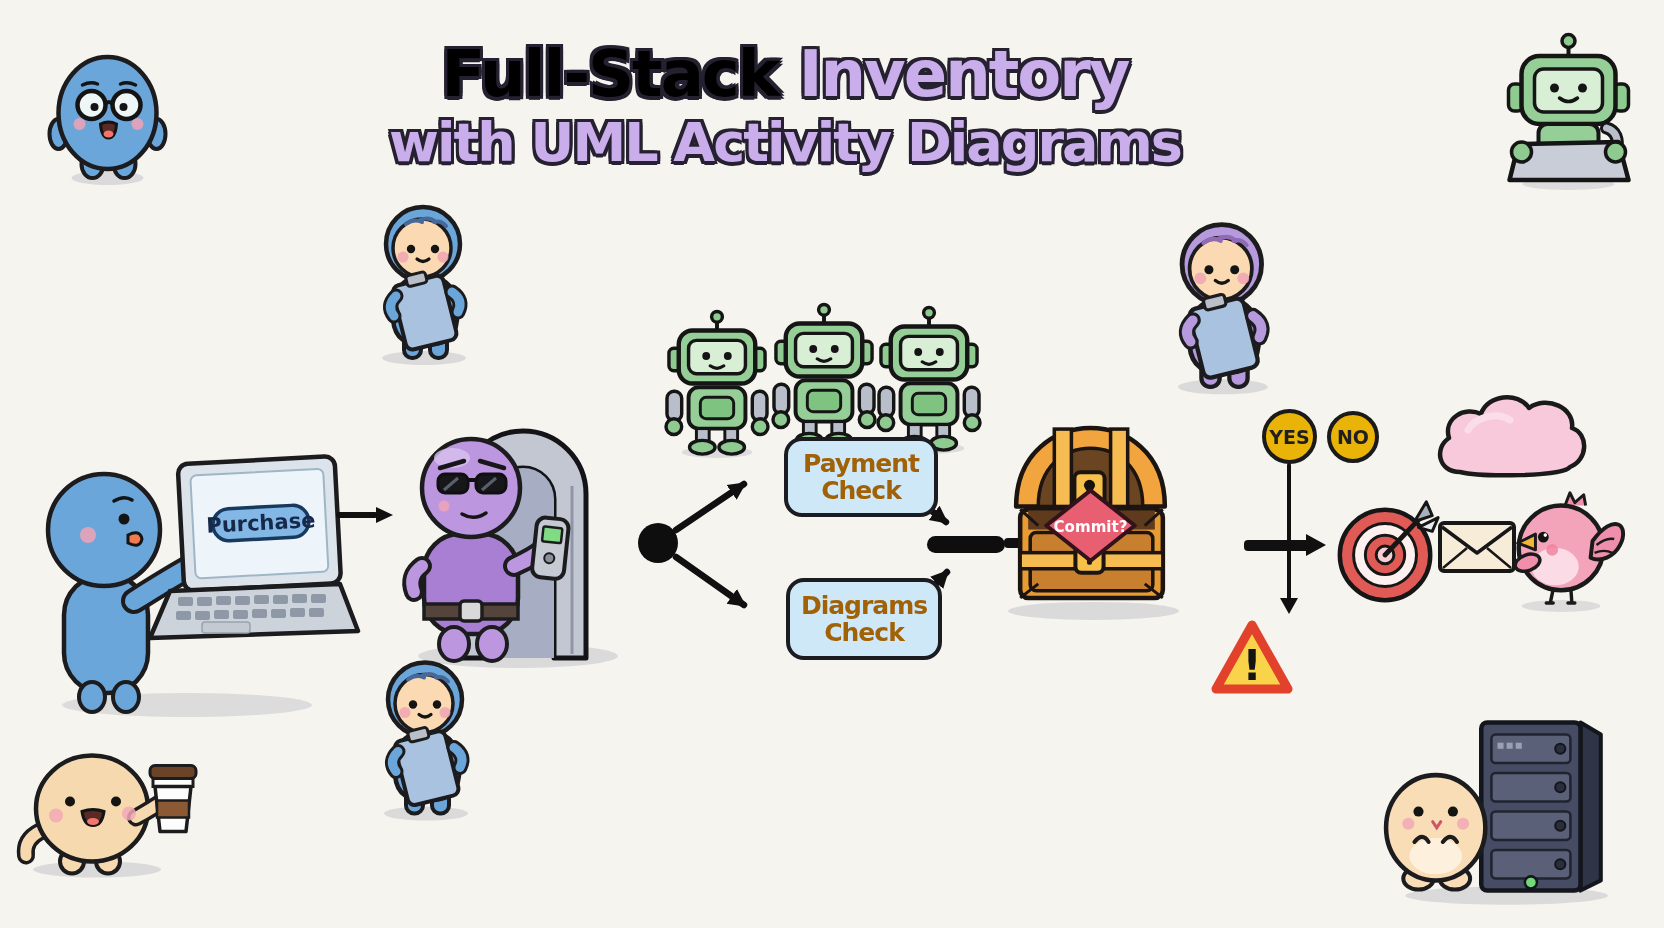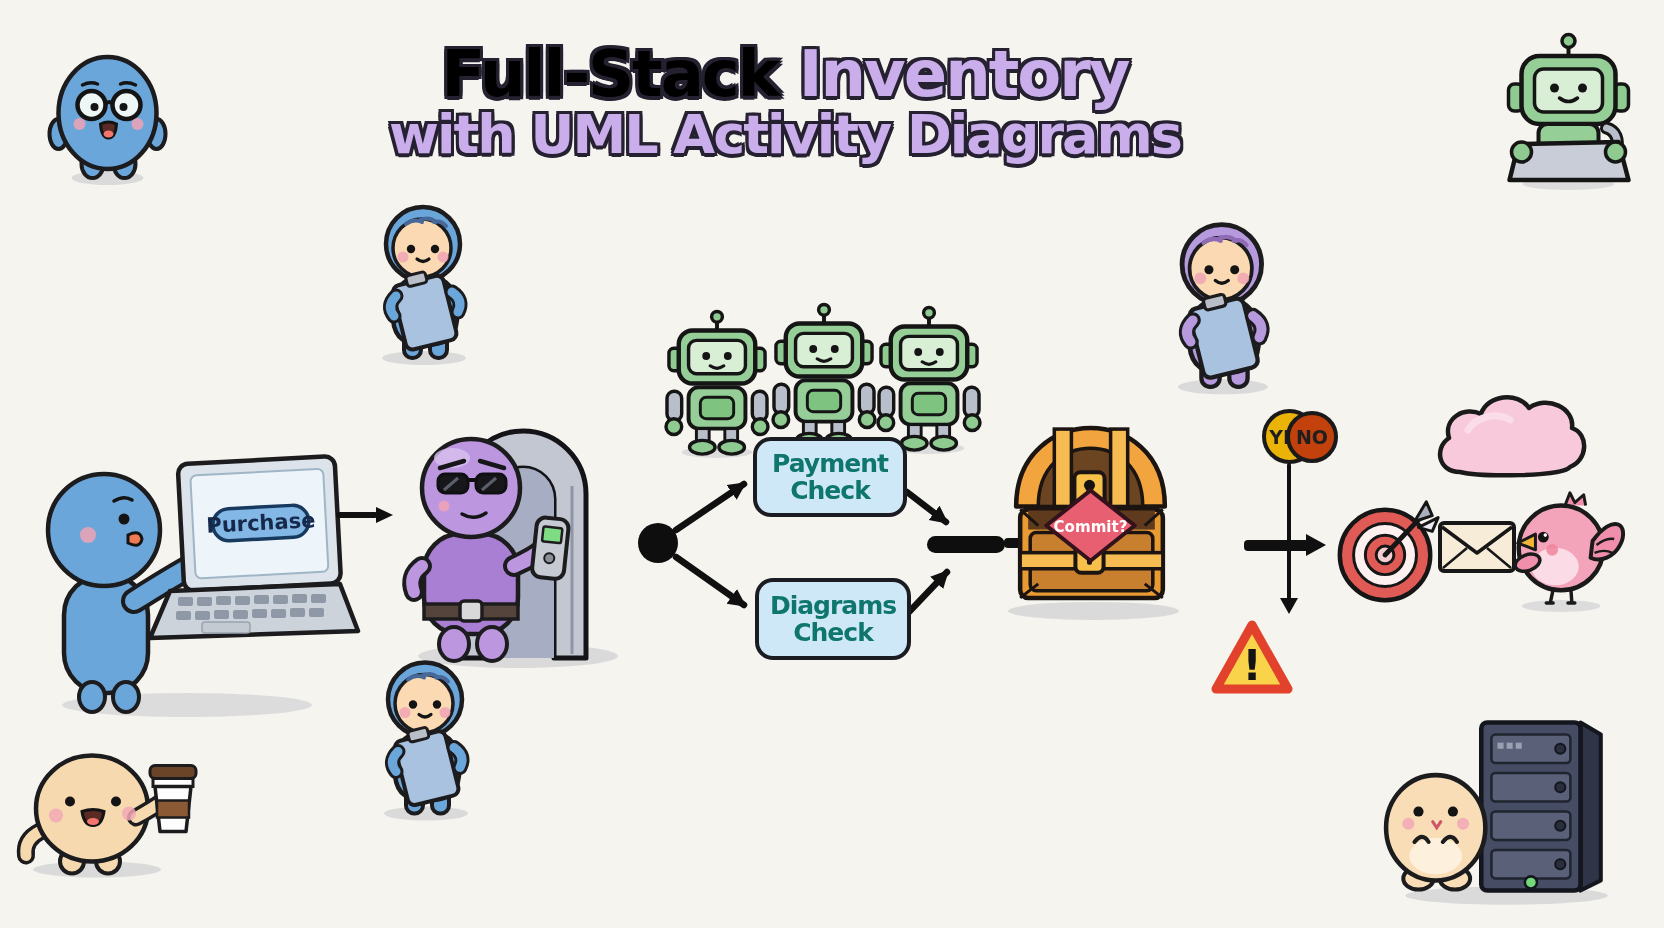--- a/index.html
+++ b/index.html
@@ -3,29 +3,29 @@
 <meta charset="utf-8">
 <style>
   html,body{margin:0;padding:0;background:#e9e8e2;}
   .stage{position:relative;width:1664px;height:928px;background:#f5f4ef;overflow:hidden;
          font-family:"DejaVu Sans","Liberation Sans",sans-serif;}
   .abs{position:absolute;}
   svg{display:block;width:100%;height:100%;overflow:visible;}
   
   .title{position:absolute;left:0;top:42px;width:1570px;text-align:center;font-weight:bold;line-height:1.0;}
   .t1{font-size:64px;letter-spacing:-2px;}
-  .t2{font-size:54px;letter-spacing:-2px;margin-top:2px;}
+  .t2{font-size:54px;letter-spacing:-2px;margin-top:10px;}
   .outl{text-shadow:-3px -3px 0 #262130,3px -3px 0 #262130,-3px 3px 0 #262130,3px 3px 0 #262130,
         -3px 0 0 #262130,3px 0 0 #262130,0 -3px 0 #262130,0 4px 0 #262130;}
   .pink{color:#000000;}
   .purp{color:#c9aeeb;}
   
   .abox{position:absolute;background:#cfe8f8;border:4px solid #1b1b22;border-radius:18px;
         display:flex;flex-direction:column;align-items:center;justify-content:center;
-        font-weight:bold;font-size:25px;color:#0f766e;line-height:1.08;letter-spacing:-1px;}
+        font-weight:bold;font-size:25px;color:#a16207;line-height:1.08;letter-spacing:-1px;margin-left:31px;}
   .node{position:absolute;background:#0e0e0e;border-radius:50%;}
   .jbar{position:absolute;background:#0e0e0e;border-radius:9px;}
   .hline{position:absolute;background:#101010;border-radius:4px;}
   .vline{position:absolute;background:#101010;border-radius:3px;}
   .ahead{position:absolute;width:0;height:0;}
   .badge{position:absolute;border:4px solid #1a1a1a;border-radius:50%;display:flex;align-items:center;
          justify-content:center;font-weight:bold;font-size:19px;color:#1f1f1f;box-sizing:border-box;}
 </style>
 </head>
 <body>
@@ -366,21 +366,21 @@
       </g>
     </svg>
   </div>
 
   <div class="hline" style="left:1244px;top:540px;width:66px;height:11px"></div>
   <div class="ahead" style="left:1306px;top:534px;border-left:20px solid #101010;border-top:11px solid transparent;border-bottom:11px solid transparent"></div>
 
   <div class="badge" style="left:1262px;top:409px;width:55px;height:55px;background:#eab308">
     <span>YES</span>
   </div>
-  <div class="badge" style="left:1286px;top:411px;width:52px;height:52px;background:#c2410c">
+  <div class="badge" style="left:1327px;top:411px;width:52px;height:52px;background:#eab308">
     <span>NO</span>
   </div>
 
   <div class="vline" style="left:1287px;top:463px;width:4px;height:138px"></div>
   <div class="ahead" style="left:1280px;top:598px;border-top:16px solid #101010;border-left:9px solid transparent;border-right:9px solid transparent"></div>
 
   <div class="abs" style="left:1210px;top:618px;width:84px;height:80px">
     <svg viewBox="0 0 84 80">
       <polygon points="42,7 78,71 6,71" fill="#f9d44b" stroke="#e2412b" stroke-width="9" stroke-linejoin="round"></polygon>
       <text x="42" y="62" text-anchor="middle" font-size="42" font-weight="bold" fill="#141414">!</text>

